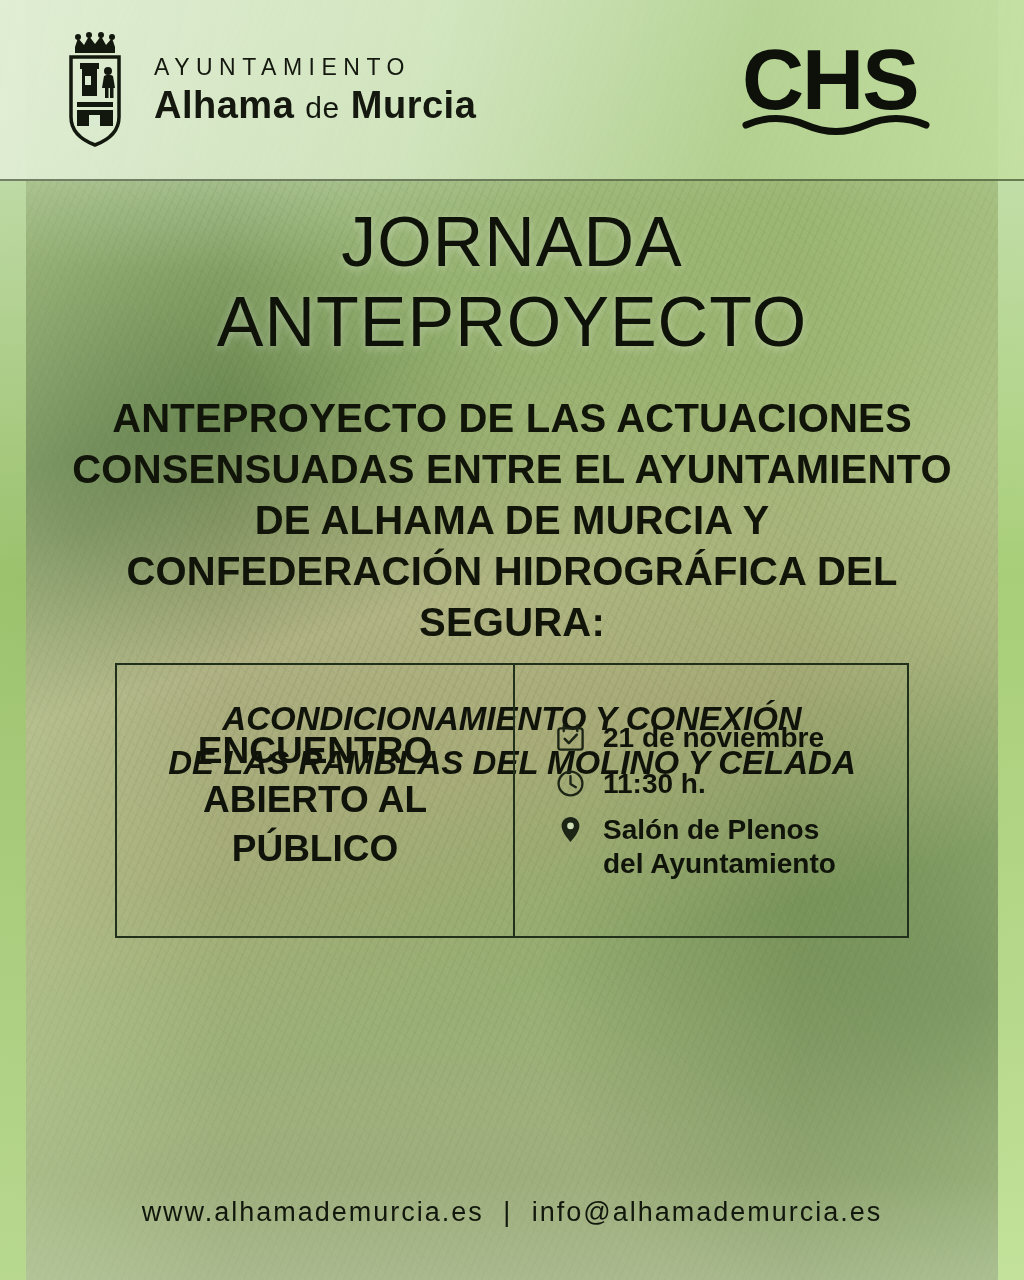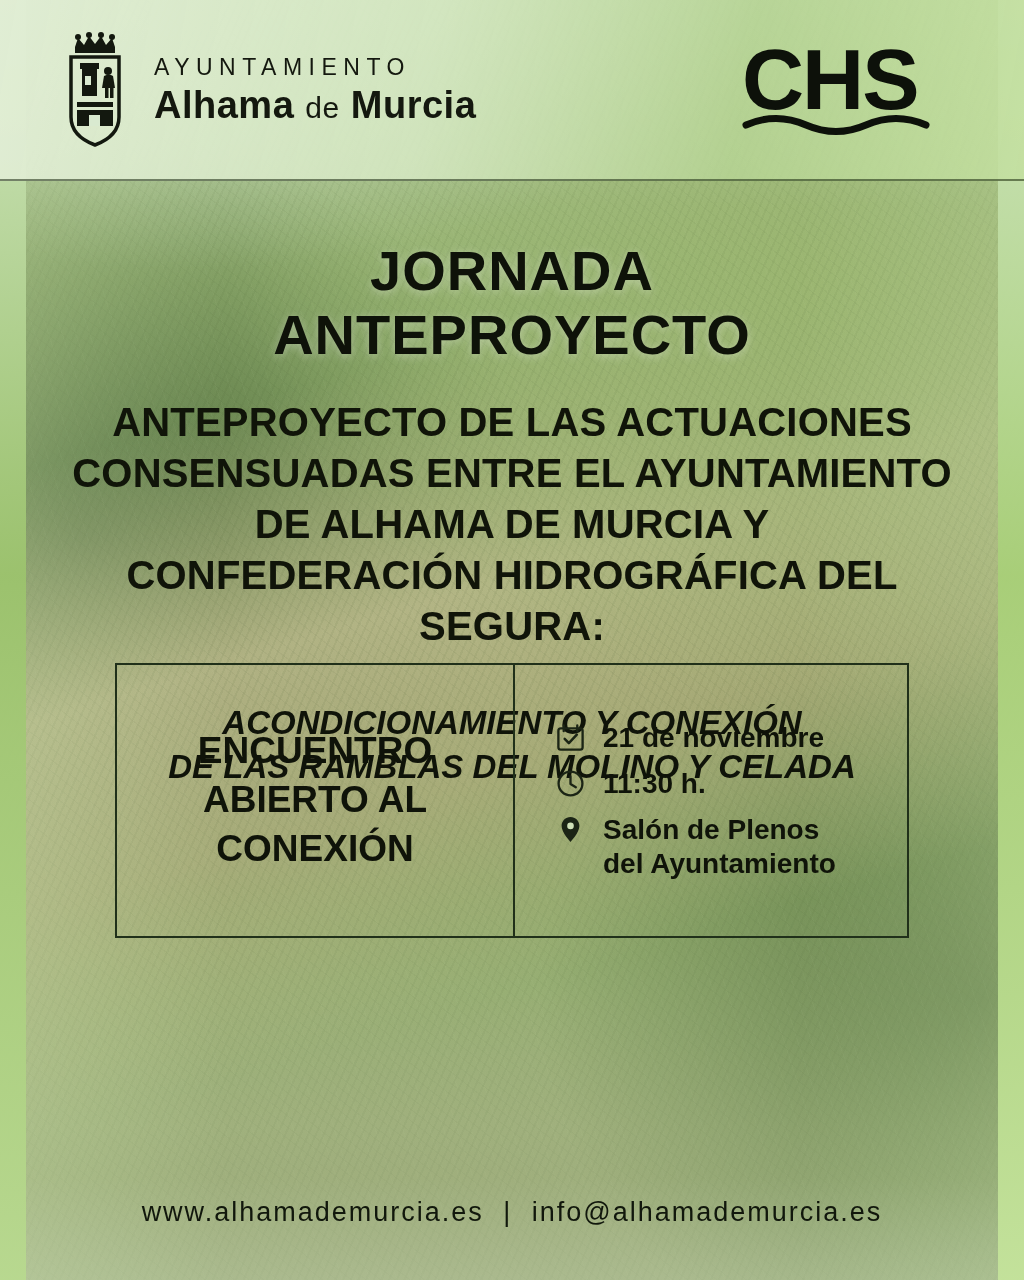--- a/index.html
+++ b/index.html
@@ -109,23 +109,23 @@
 
   
   .content {
     position: absolute;
     left: 0; right: 0;
     top: 181px;
     bottom: 0;
     text-align: center;
   }
   .title {
-    margin-top: 58px;
-    font-size: 56px;
-    font-weight: 700;
+    margin-top: 22px;
+    font-size: 70px;
+    font-weight: 400;
     letter-spacing: 1px;
     line-height: 1.14;
     color: #0e1209;
     text-shadow: 0 2px 10px rgba(255,255,255,.35);
   }
   .subtitle {
     margin: 30px auto 0;
     width: 880px;
     font-size: 40px;
     font-weight: 700;
@@ -292,21 +292,21 @@
       <div>DE LAS RAMBLAS DEL MOLINO Y CELADA</div>
     </div>
   </div>
 
   <div class="infobox">
 
     <div class="left">
       <div class="txt">
         <div>ENCUENTRO</div>
         <div>ABIERTO AL</div>
-        <div>CONEXIÓN</div>
+        <div>PÚBLICO</div>
       </div>
     </div>
 
     <div class="right">
 
       <div class="info-row">
         <span class="ico">
           <svg viewBox="0 0 32 32" width="31" height="31" aria-hidden="true">
             <rect x="3.5" y="6.5" width="25" height="22" rx="2.5" fill="none" stroke="#1b2415" stroke-width="2.4"></rect>
             <path d="M9 3.5 v6 M23 3.5 v6" stroke="#1b2415" stroke-width="2.4" stroke-linecap="round"></path>

